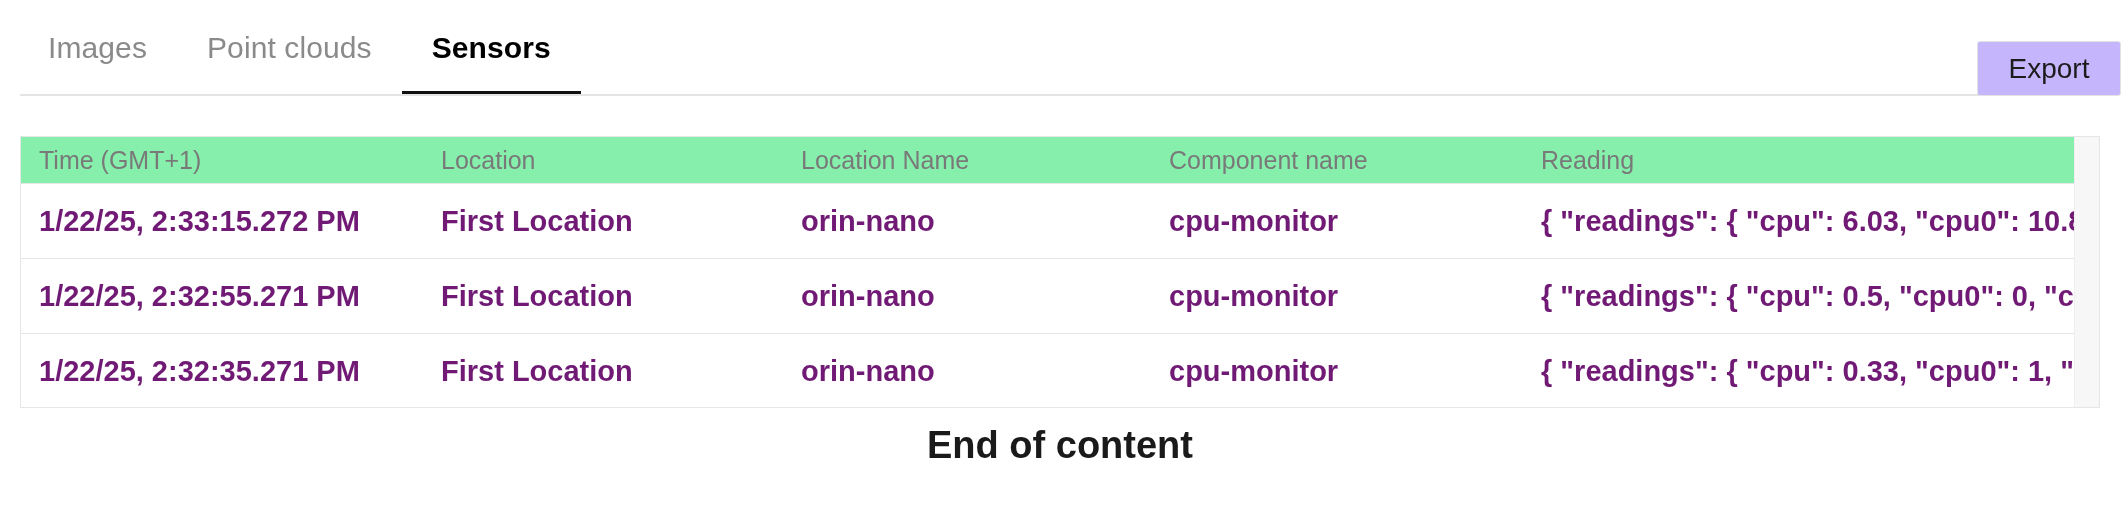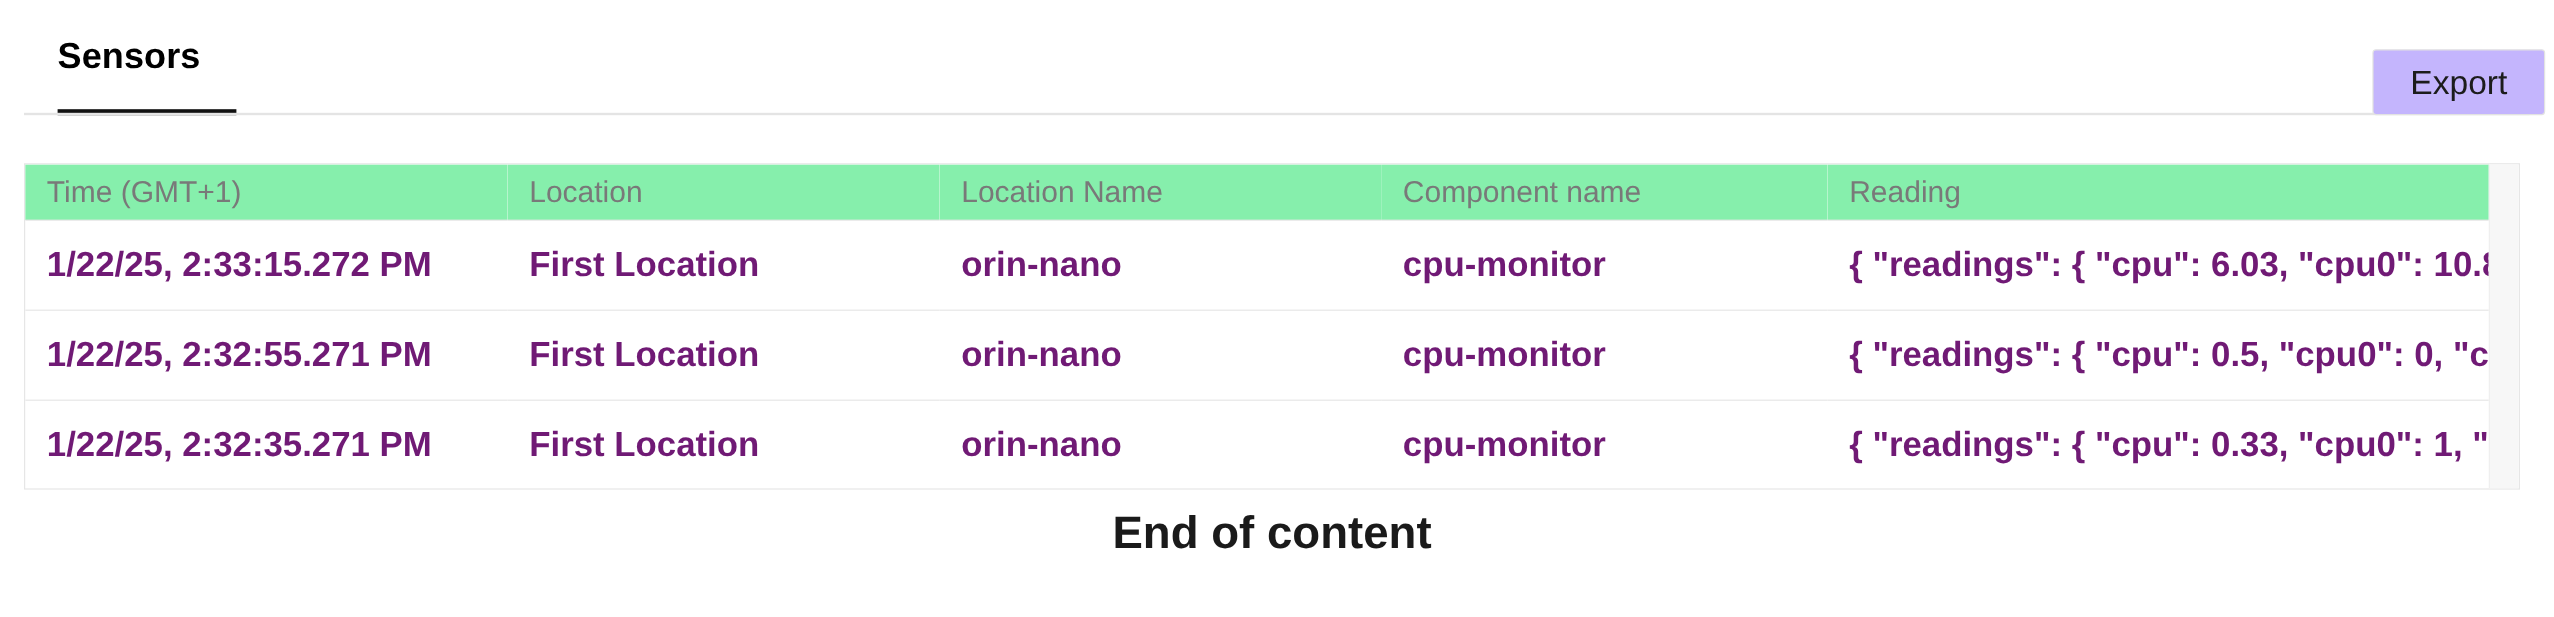--- a/index.html
+++ b/index.html
@@ -185,20 +185,26 @@
     font-size: 38px;
     font-weight: 700;
     color: #1a1a1a;
   }
 </style>
 </head>
 <body>
 
 <div class="tabbar">
   <div class="tabs">
+    <div class="tab">
+      <span>Images</span>
+    </div>
+    <div class="tab">
+      <span>Point clouds</span>
+    </div>
     <div class="tab active">
       <span>Sensors</span>
     </div>
   </div>
   <div class="tabbar-line"></div>
 </div>
 
 <button class="export-btn">Export</button>
 
 <div class="table-wrap">

